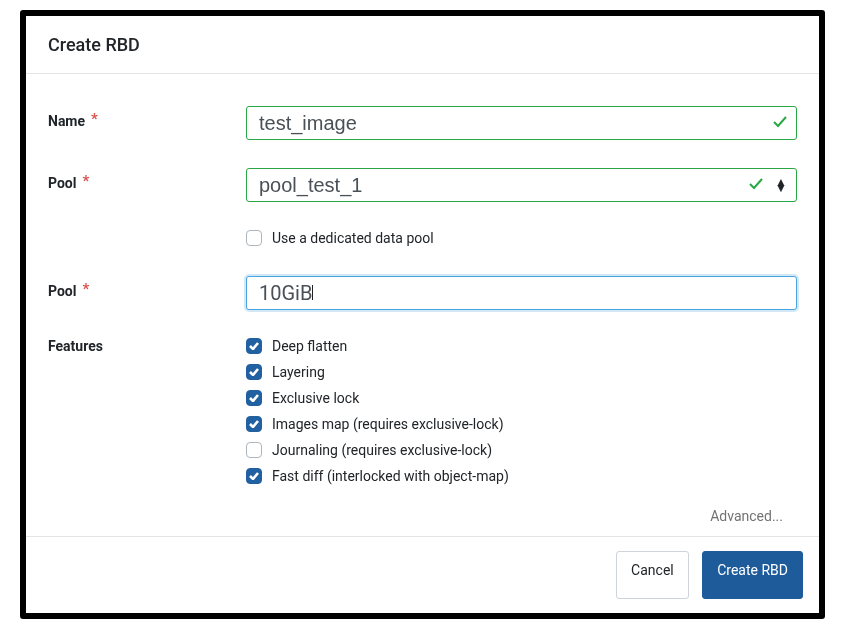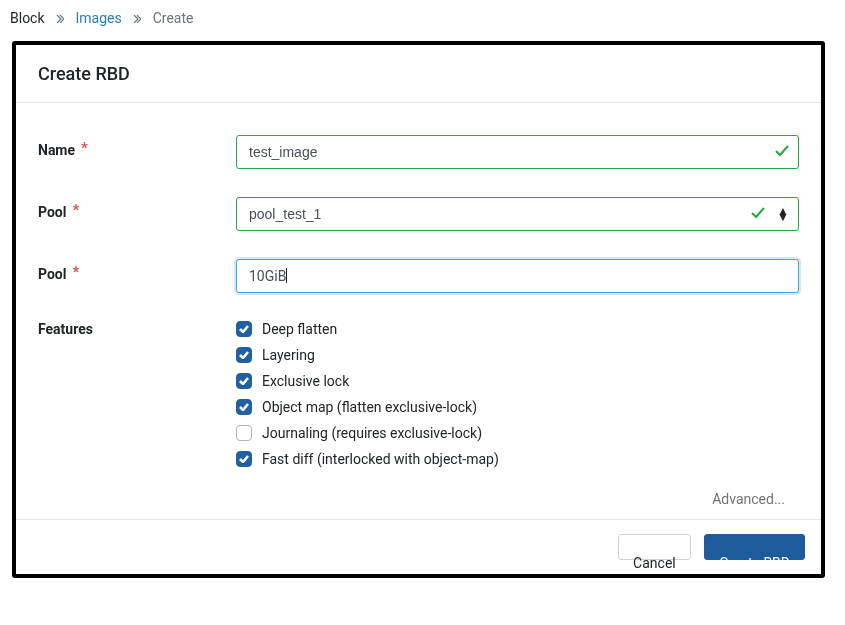--- a/index.html
+++ b/index.html
@@ -2,74 +2,57 @@
 <html><head>
 <meta charset="utf-8">
 <style>
   * { box-sizing: border-box; }
   html, body { margin:0; padding:0; font-family: -apple-system, BlinkMacSystemFont, "Segoe UI", Roboto, "Helvetica Neue", Arial, sans-serif; font-size:14px; color:#212529; background:#fff; }
   .viewport { width:845px; height:625px; padding:10px 20px 20px 10px; }
   .breadcrumb { font-size:14px; padding:0 0 15px 0; }
   .breadcrumb .sep { color:#6c757d; margin:0 8px; display:inline-block; }
   .breadcrumb .lnk { color:#2b7cba; }
   .breadcrumb .muted { color:#6c757d; }
-  .card { border:4px solid #000000; border-radius:3px; margin-left:2px; }
+  .card { border:6px solid #000000; border-radius:3px; margin-left:10px; }
   .card-head { padding:18px 22px; border-bottom:1px solid #e5e5e5; font-size:18px; font-weight:500; }
   .card-body { padding:32px 22px 12px 22px; }
   .form-row { display:flex; align-items:flex-start; margin-bottom:28px; }
   .form-row.slim { margin-bottom:22px; }
   .lbl-col { width:198px; font-weight:700; font-size:14px; padding-top:6px; position:relative; }
   .lbl-col.req::after { content:"*"; color:#d9534f; font-weight:700; margin-left:6px; position:relative; top:-2px; font-size:15px; }
   .ctrl-col { flex:1; }
   .offset-col { margin-left:198px; }
-  .input-base { display:block; width:100%; height:34px; padding:6px 12px; font-size:14px; color:#495057; background:#fff; border:1px solid; border-radius:3px; outline:none; }
+  .input-base { display:block; width:100%; height:34px; padding:6px 12px; font-size:20px; color:#495057; background:#fff; border:1px solid; border-radius:3px; outline:none; }
   .valid { border-color:#28a745; padding-right:34px; background: no-repeat right 10px center; background-image:none; }
   .focus { border-color:#4aa3df; box-shadow:0 0 0 2px rgba(74,163,223,0.25); }
   .input-wrap { position:relative; }
   .chk-icon { position:absolute; right:10px; top:50%; transform:translateY(-50%); color:#28a745; font-weight:bold; }
   .select-wrap { position:relative; }
   .caret-group { position:absolute; right:10px; top:50%; transform:translateY(-50%); color:#212529; font-size:12px; line-height:6px; user-select:none; }
   .select-wrap .chk-icon { right:34px; }
   .checkbox-line { display:flex; align-items:center; margin-bottom:8px; }
   .chk { width:16px; height:16px; border-radius:4px; border:1.5px solid #adb5bd; margin-right:10px; display:flex; align-items:center; justify-content:center; flex-shrink:0; }
   .chk.on { background:#2261a1; border-color:#2261a1; }
   .chk.on svg { display:block; }
   .chk svg { display:none; width:10px; height:8px; stroke:#fff; stroke-width:2.6; fill:none; }
   .chk-txt { font-size:14px; }
   .feature-stack .checkbox-line { margin-bottom:10px; }
   .adv-row { text-align:right; padding-right:14px; margin-top:14px; }
   .adv-link { color:#737373; font-size:14px; cursor:pointer; }
   .card-foot { border-top:1px solid #e5e5e5; padding:14px 16px; text-align:right; }
-  .btn { display:inline-block; height:22px; padding:12px 14px; font-size:14px; border-radius:3px; cursor:pointer; border:1px solid transparent; line-height:32px; vertical-align:middle; }
+  .btn { display:inline-block; height:48px; padding:2px 14px; font-size:14px; border-radius:3px; cursor:pointer; border:1px solid transparent; line-height:32px; vertical-align:middle; }
   .btn-secondary { background:#fff; border-color:#ced4da; color:#212529; margin-right:10px; }
   .btn-primary { background:#1d5b9b; border-color:#1d5b9b; color:#fff; }
   .cursor-bar::after { content:""; display:inline-block; width:1px; height:15px; background:#222; vertical-align:middle; margin-left:0px; position:relative; top:-1px; }
 </style>
 </head>
 <body>
 
 <div class="viewport">
 
-  <div class="breadcrumb">
-    <span>Block</span>
-    <span class="sep">
-      <svg width="8" height="8" viewBox="0 0 8 8">
-          <path d="M1 0 L5 4 L1 8" stroke="#6c757d" stroke-width="1.2" fill="none"></path>
-          <path d="M4 0 L8 4 L4 8" stroke="#6c757d" stroke-width="1.2" fill="none"></path>
-        </svg>
-    </span>
-    <span class="lnk">Images</span>
-    <span class="sep">
-      <svg width="8" height="8" viewBox="0 0 8 8">
-          <path d="M1 0 L5 4 L1 8" stroke="#6c757d" stroke-width="1.2" fill="none"></path>
-          <path d="M4 0 L8 4 L4 8" stroke="#6c757d" stroke-width="1.2" fill="none"></path>
-        </svg>
-    </span>
-    <span class="muted">Create</span>
-  </div>
 
   <div class="card">
     <div class="card-head">Create RBD</div>
 
     <div class="card-body">
 
       <div class="form-row">
         <div class="lbl-col req">Name</div>
         <div class="ctrl-col">
           <div class="input-wrap">
@@ -94,20 +77,30 @@
                 </svg>
             </span>
             <span class="caret-group">
               <div>▲</div>
                 <div>▼</div>
             </span>
           </div>
         </div>
       </div>
 
+      <div class="form-row slim">
+        <div class="offset-col ctrl-col">
+          <div class="checkbox-line">
+            <span class="chk">
+              
+            </span>
+            <span class="chk-txt">Use a dedicated data pool</span>
+          </div>
+        </div>
+      </div>
 
       <div class="form-row">
         <div class="lbl-col req">Pool</div>
         <div class="ctrl-col">
           <div class="input-wrap">
             <div class="input-base focus cursor-bar" style="display:flex;align-items:center;text-align:right;">
                 <span>10GiB</span>
               </div>
           </div>
         </div>
@@ -140,21 +133,21 @@
                 </svg>
               </span>
               <span class="chk-txt">Exclusive lock</span>
             </div>
             <div class="checkbox-line">
               <span class="chk on">
                 <svg viewBox="0 0 10 8">
                   <path d="M1 4 L4 7 L9 1"></path>
                 </svg>
               </span>
-              <span class="chk-txt">Object map (flatten exclusive-lock)</span>
+              <span class="chk-txt">Images map (requires exclusive-lock)</span>
             </div>
             <div class="checkbox-line">
               <span class="chk"></span>
               <span class="chk-txt">Journaling (requires exclusive-lock)</span>
             </div>
             <div class="checkbox-line">
               <span class="chk on">
                 <svg viewBox="0 0 10 8">
                   <path d="M1 4 L4 7 L9 1"></path>
                 </svg>

